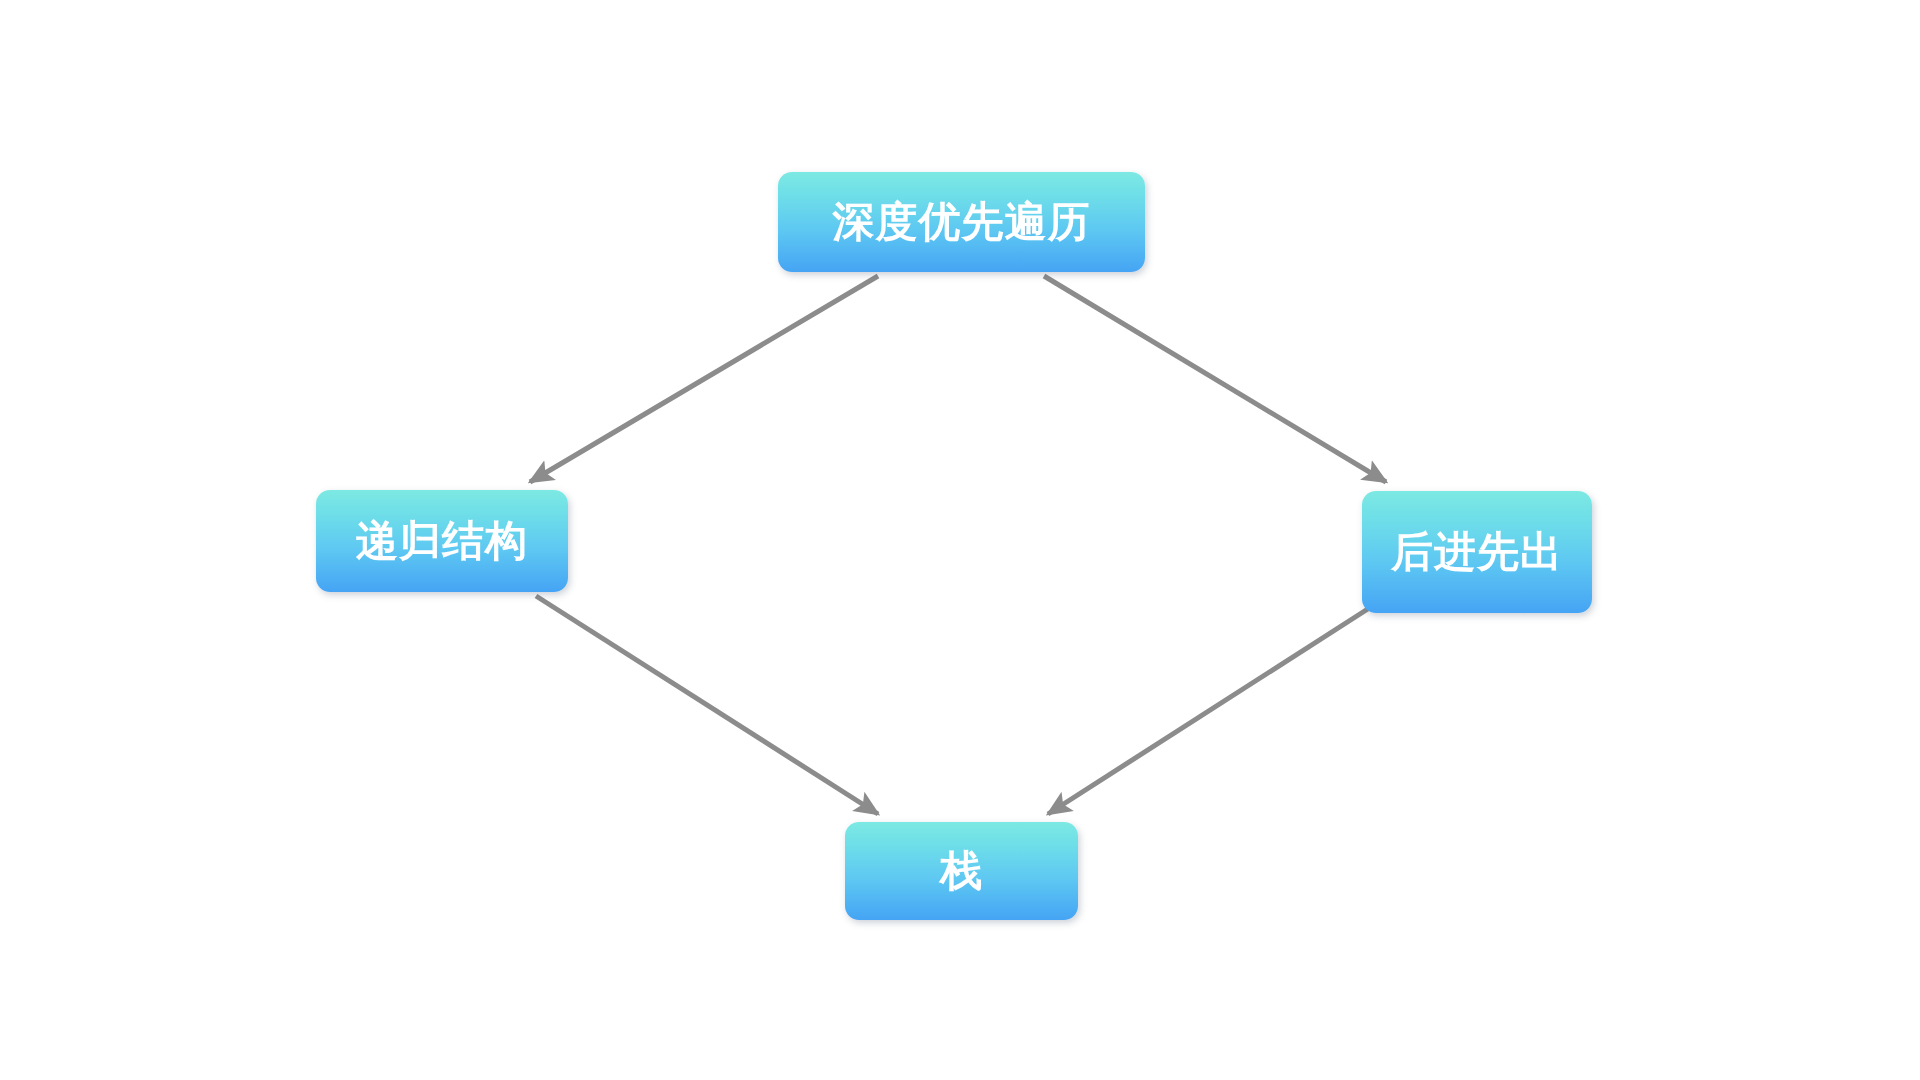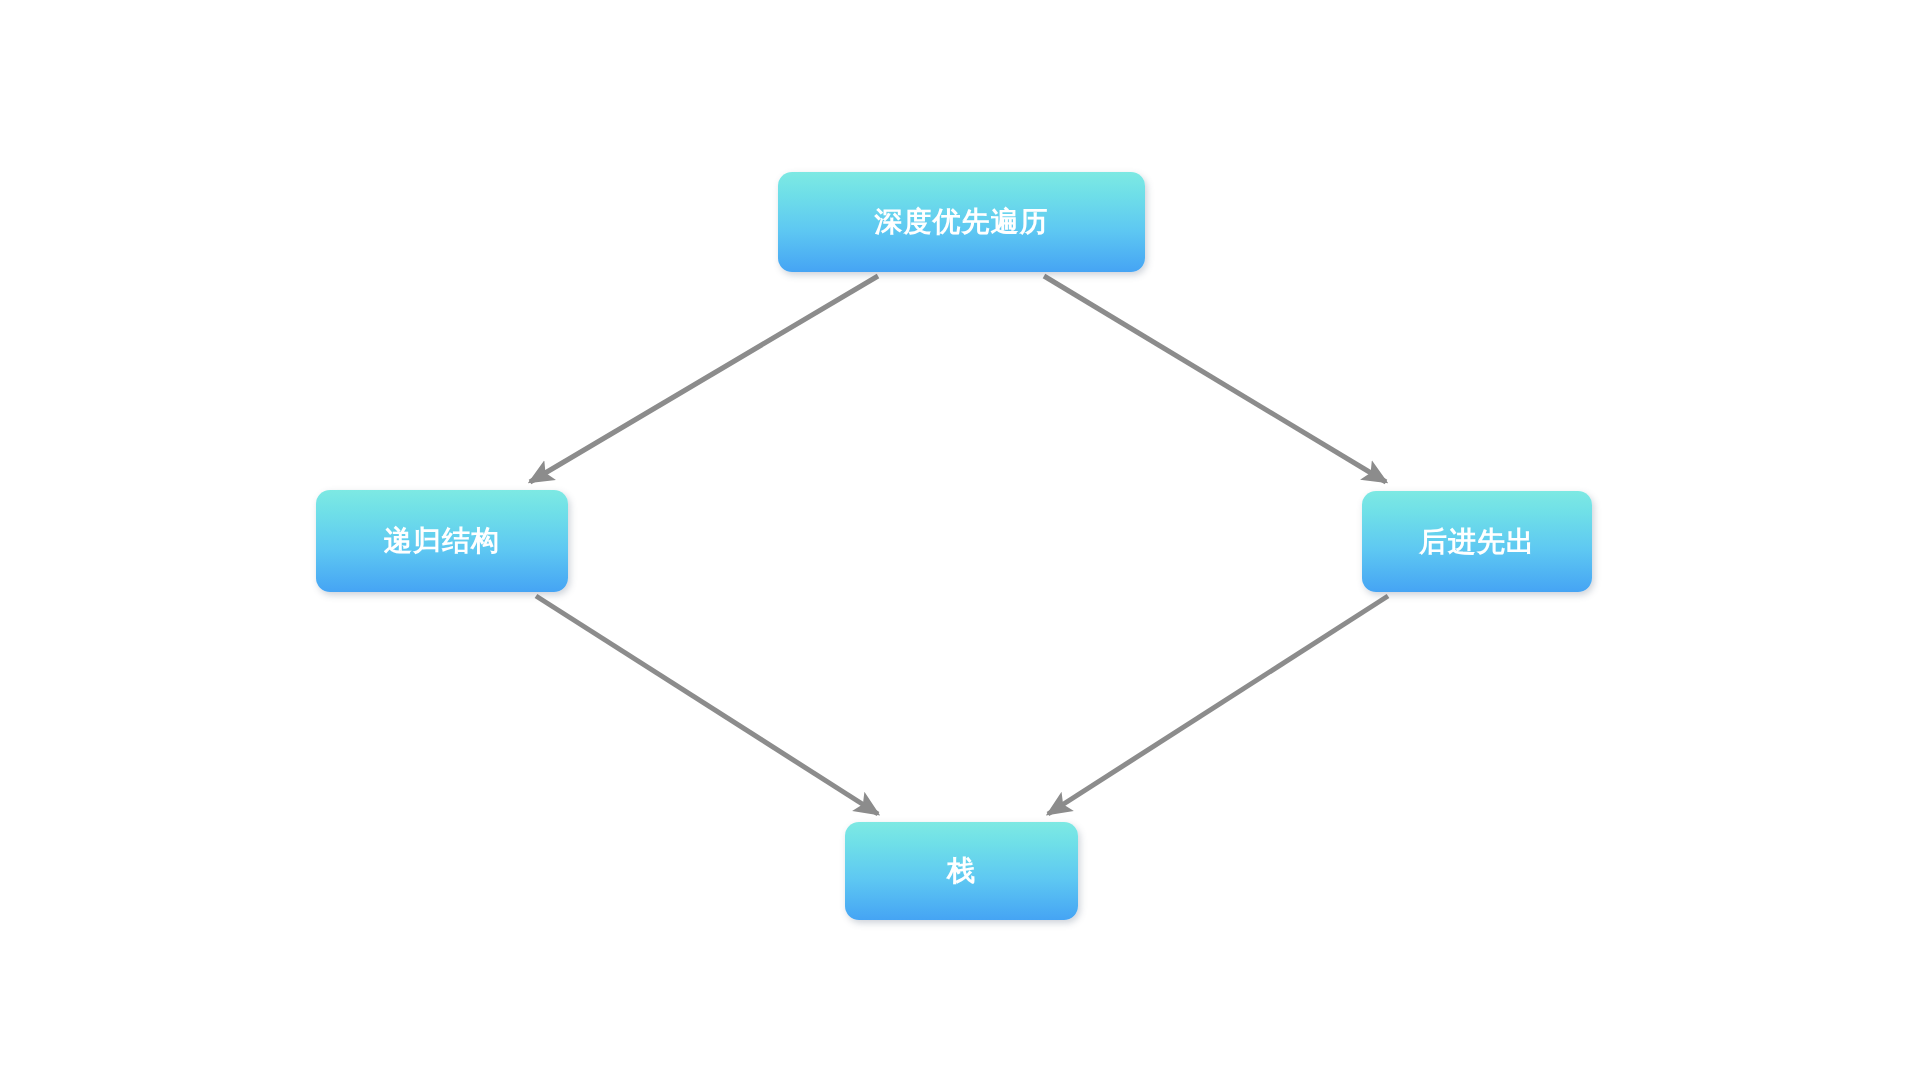--- a/index.html
+++ b/index.html
@@ -34,30 +34,30 @@
     border-radius: 14px;
     display: flex;
     align-items: center;
     justify-content: center;
     background: linear-gradient(180deg, #7de9e3 0%, #6fdfe8 22%, #5ec8f2 58%, #45a4f4 100%);
     box-shadow: 2px 3px 7px rgba(60, 80, 110, 0.26);
   }
   .node-label {
     color: #ffffff;
     font-weight: bold;
-    font-size: 28px;
+    font-size: 42px;
     line-height: 1;
     letter-spacing: 1px;
     white-space: nowrap;
     text-align: center;
     font-family: "DejaVu Sans", "Liberation Sans", sans-serif;
   }
   #node-dfs   { left: 778px;  top: 172px; width: 367px; height: 100px; }
   #node-rec   { left: 316px;  top: 490px; width: 252px; height: 102px; }
-  #node-lifo  { left: 1362px; top: 491px; width: 230px; height: 101px; justify-content: center; }
+  #node-lifo  { left: 1362px; top: 491px; width: 230px; height: 122px; justify-content: center; }
   #node-stack { left: 845px;  top: 822px; width: 233px; height: 98px;  }
 </style>
 </head>
 <body>
 
 <div id="canvas">
 
   <svg id="edges" viewBox="0 0 1920 1080" width="1920" height="1080" xmlns="http://www.w3.org/2000/svg">
     <defs>
       <marker id="arrowhead" viewBox="0 0 10 10" refX="9" refY="5" markerWidth="5.2" markerHeight="5.2" orient="auto-start-reverse" markerUnits="strokeWidth">

